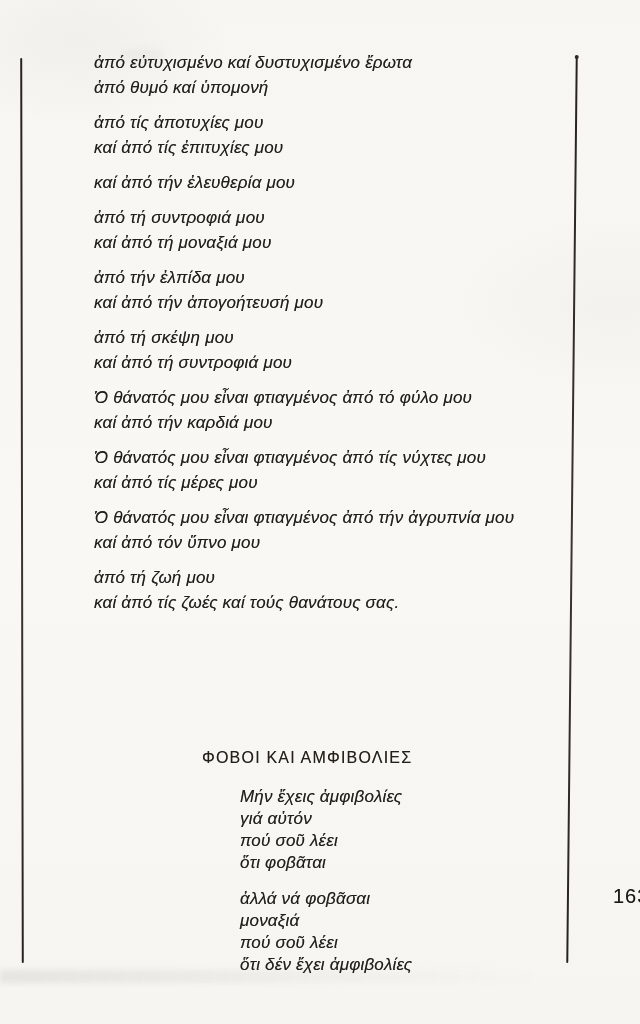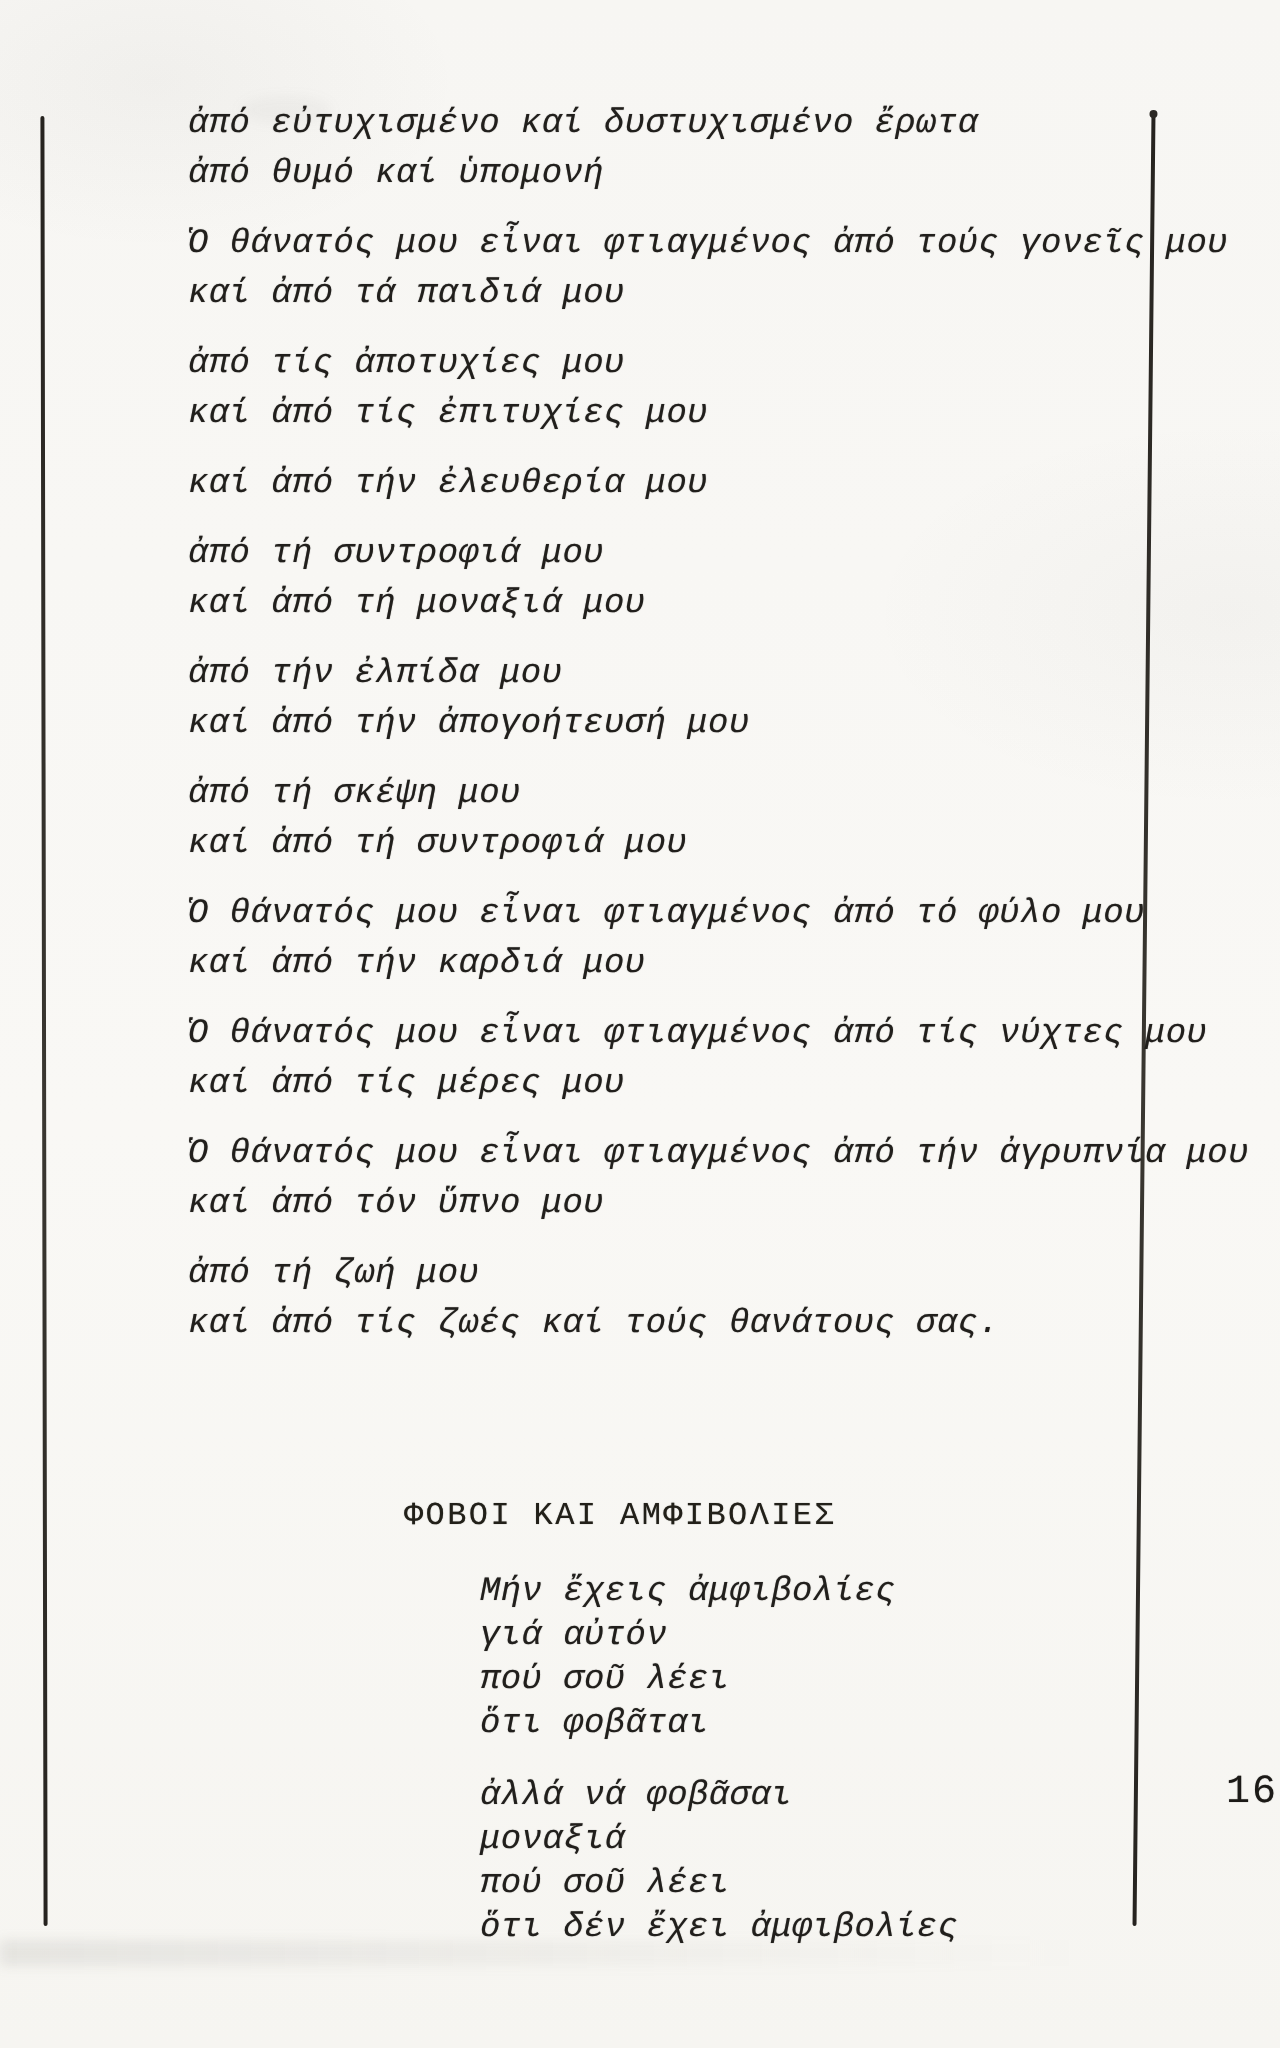--- a/index.html
+++ b/index.html
@@ -11,21 +11,21 @@
   .page {
     position: relative;
     width: 640px;
     height: 1024px;
     margin: 0 auto;
     overflow: hidden;
     background:
       radial-gradient(ellipse 220px 120px at 12% 4%, rgba(90,88,84,0.045), transparent 70%),
       radial-gradient(ellipse 260px 140px at 96% 30%, rgba(90,88,84,0.035), transparent 70%),
       linear-gradient(180deg, #f7f6f3 0%, #f9f8f5 55%, #f6f5f1 100%);
-    font-family: Liberation Mono, monospace;
+    font-family: Liberation Sans, sans-serif;
     color: #211f1c;
   }
   
   .rule {
     position: absolute;
     width: 2px;
     background: linear-gradient(180deg, #26231f, #3a3731 55%, #26231f);
     border-radius: 1px;
   }
   .rule-left  { left: 21px;  top: 58px; height: 905px; transform: rotate(-0.10deg); }
@@ -107,25 +107,20 @@
   <div class="scan-blot"></div>
 
   <main class="poem poem-1">
       <p class="stanza">
 
     <span class="pline">ἀπό εὐτυχισμένο καί δυστυχισμένο ἔρωτα</span>
         <span class="pline">ἀπό θυμό καί ὑπομονή</span>
       </p>
       <p class="stanza">
 
-    <span class="pline">Ὁ θάνατός μου εἶναι φτιαγμένος ἀπό τούς γονεῖς μου</span>
-        <span class="pline">καί ἀπό τά παιδιά μου</span>
-      </p>
-      <p class="stanza">
-
     <span class="pline">ἀπό τίς ἀποτυχίες μου</span>
         <span class="pline">καί ἀπό τίς ἐπιτυχίες μου</span>
       </p>
       <p class="stanza">
 
         <span class="pline">καί ἀπό τήν ἐλευθερία μου</span>
       </p>
       <p class="stanza">
 
     <span class="pline">ἀπό τή συντροφιά μου</span>

